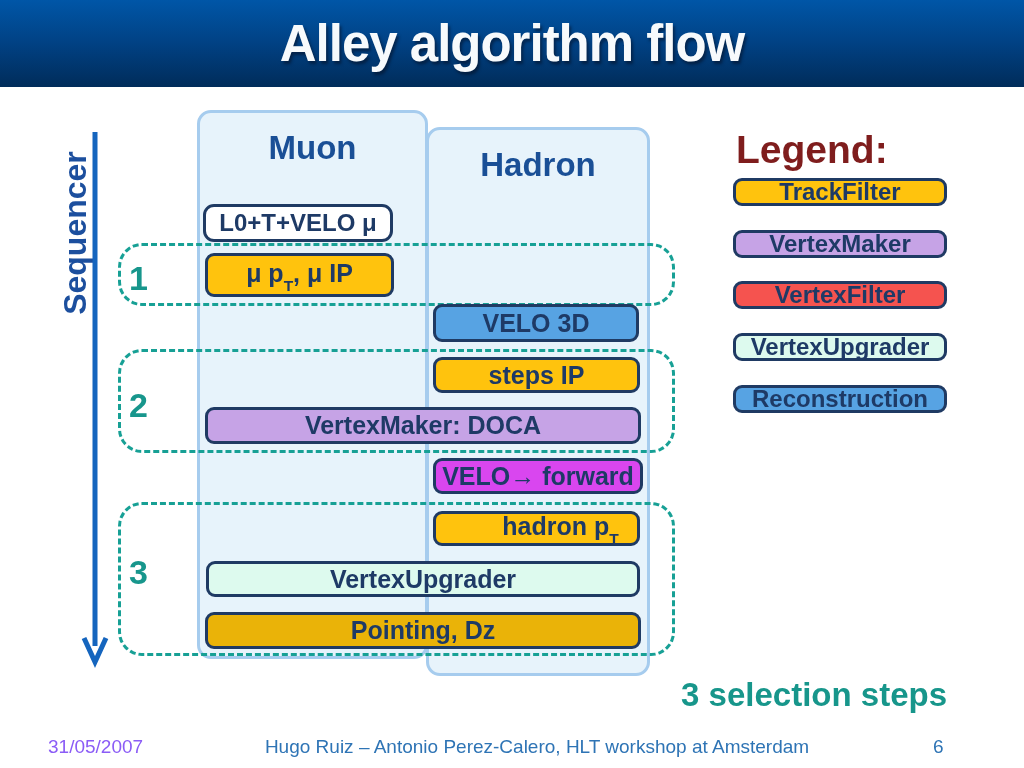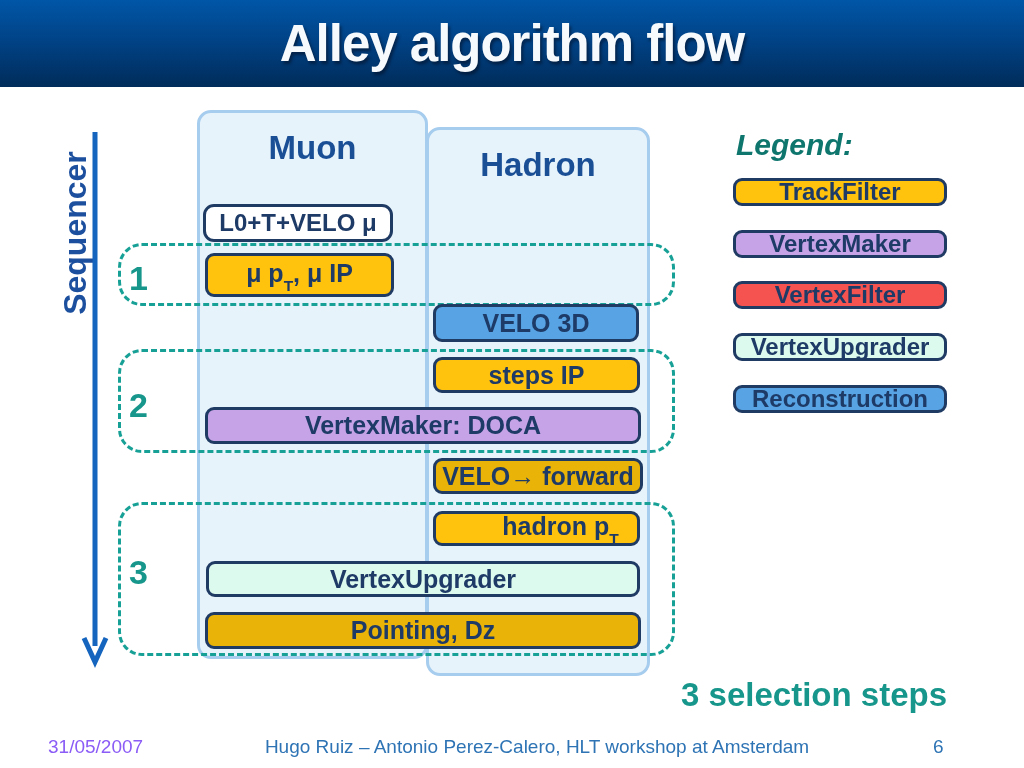--- a/index.html
+++ b/index.html
@@ -59,21 +59,21 @@
   .box-mupt      { left:205px; top:253px; width:189px; height:44px; }
   .box-velo3d    { left:433px; top:304px; width:206px; height:38px; }
   .box-hadronip  { left:433px; top:357px; width:207px; height:36px; }
   .box-doca      { left:205px; top:407px; width:436px; height:37px; }
   .box-velofwd   { left:433px; top:458px; width:210px; height:36px; }
   .box-hadronpt  { left:433px; top:511px; width:207px; height:35px;padding-left:48px; }
   .box-upgrader  { left:206px; top:561px; width:434px; height:36px; }
   .box-pointing  { left:205px; top:612px; width:436px; height:37px; }
 
   
-  .legend-title { position:absolute; left:736px; top:128px; font-size:30px; font-weight:bold; color:#0f766e;font-style:italic; }
+  .legend-title { position:absolute; left:736px; top:128px; font-size:39px; font-weight:bold; color:#7f1d1d; }
   .lbox {
     position:absolute; left:733px; width:214px; height:28px;
     border:3px solid #1F3A63; border-radius:9px;
     display:flex; align-items:center; justify-content:center;
     font-size:24px; font-weight:bold; color:#1E3A66; background:#fff; white-space:nowrap;
   }
   .l-0 { top:178px; } .l-1 { top:230px; } .l-2 { top:281px; } .l-3 { top:333px; } .l-4 { top:385px; }
 
   
   .caption {
@@ -126,21 +126,21 @@
   </div>
 
   <div class="fbox box-hadronip" style="background: rgb(255, 195, 13);">
     <span>steps IP</span>
   </div>
 
   <div class="fbox box-doca" style="background: rgb(198, 163, 230);">
     <span>VertexMaker: DOCA</span>
   </div>
 
-  <div class="fbox box-velofwd" style="background: #eab308;">
+  <div class="fbox box-velofwd" style="background: #d946ef;">
     <span>VELO→ forward</span>
   </div>
 
   <div class="fbox box-hadronpt" style="background: rgb(255, 195, 13);">
     <span><span>hadron p</span><span class="sub">T</span></span>
   </div>
 
   <div class="fbox box-upgrader" style="background: rgb(221, 250, 238);">
     <span>VertexUpgrader</span>
   </div>

